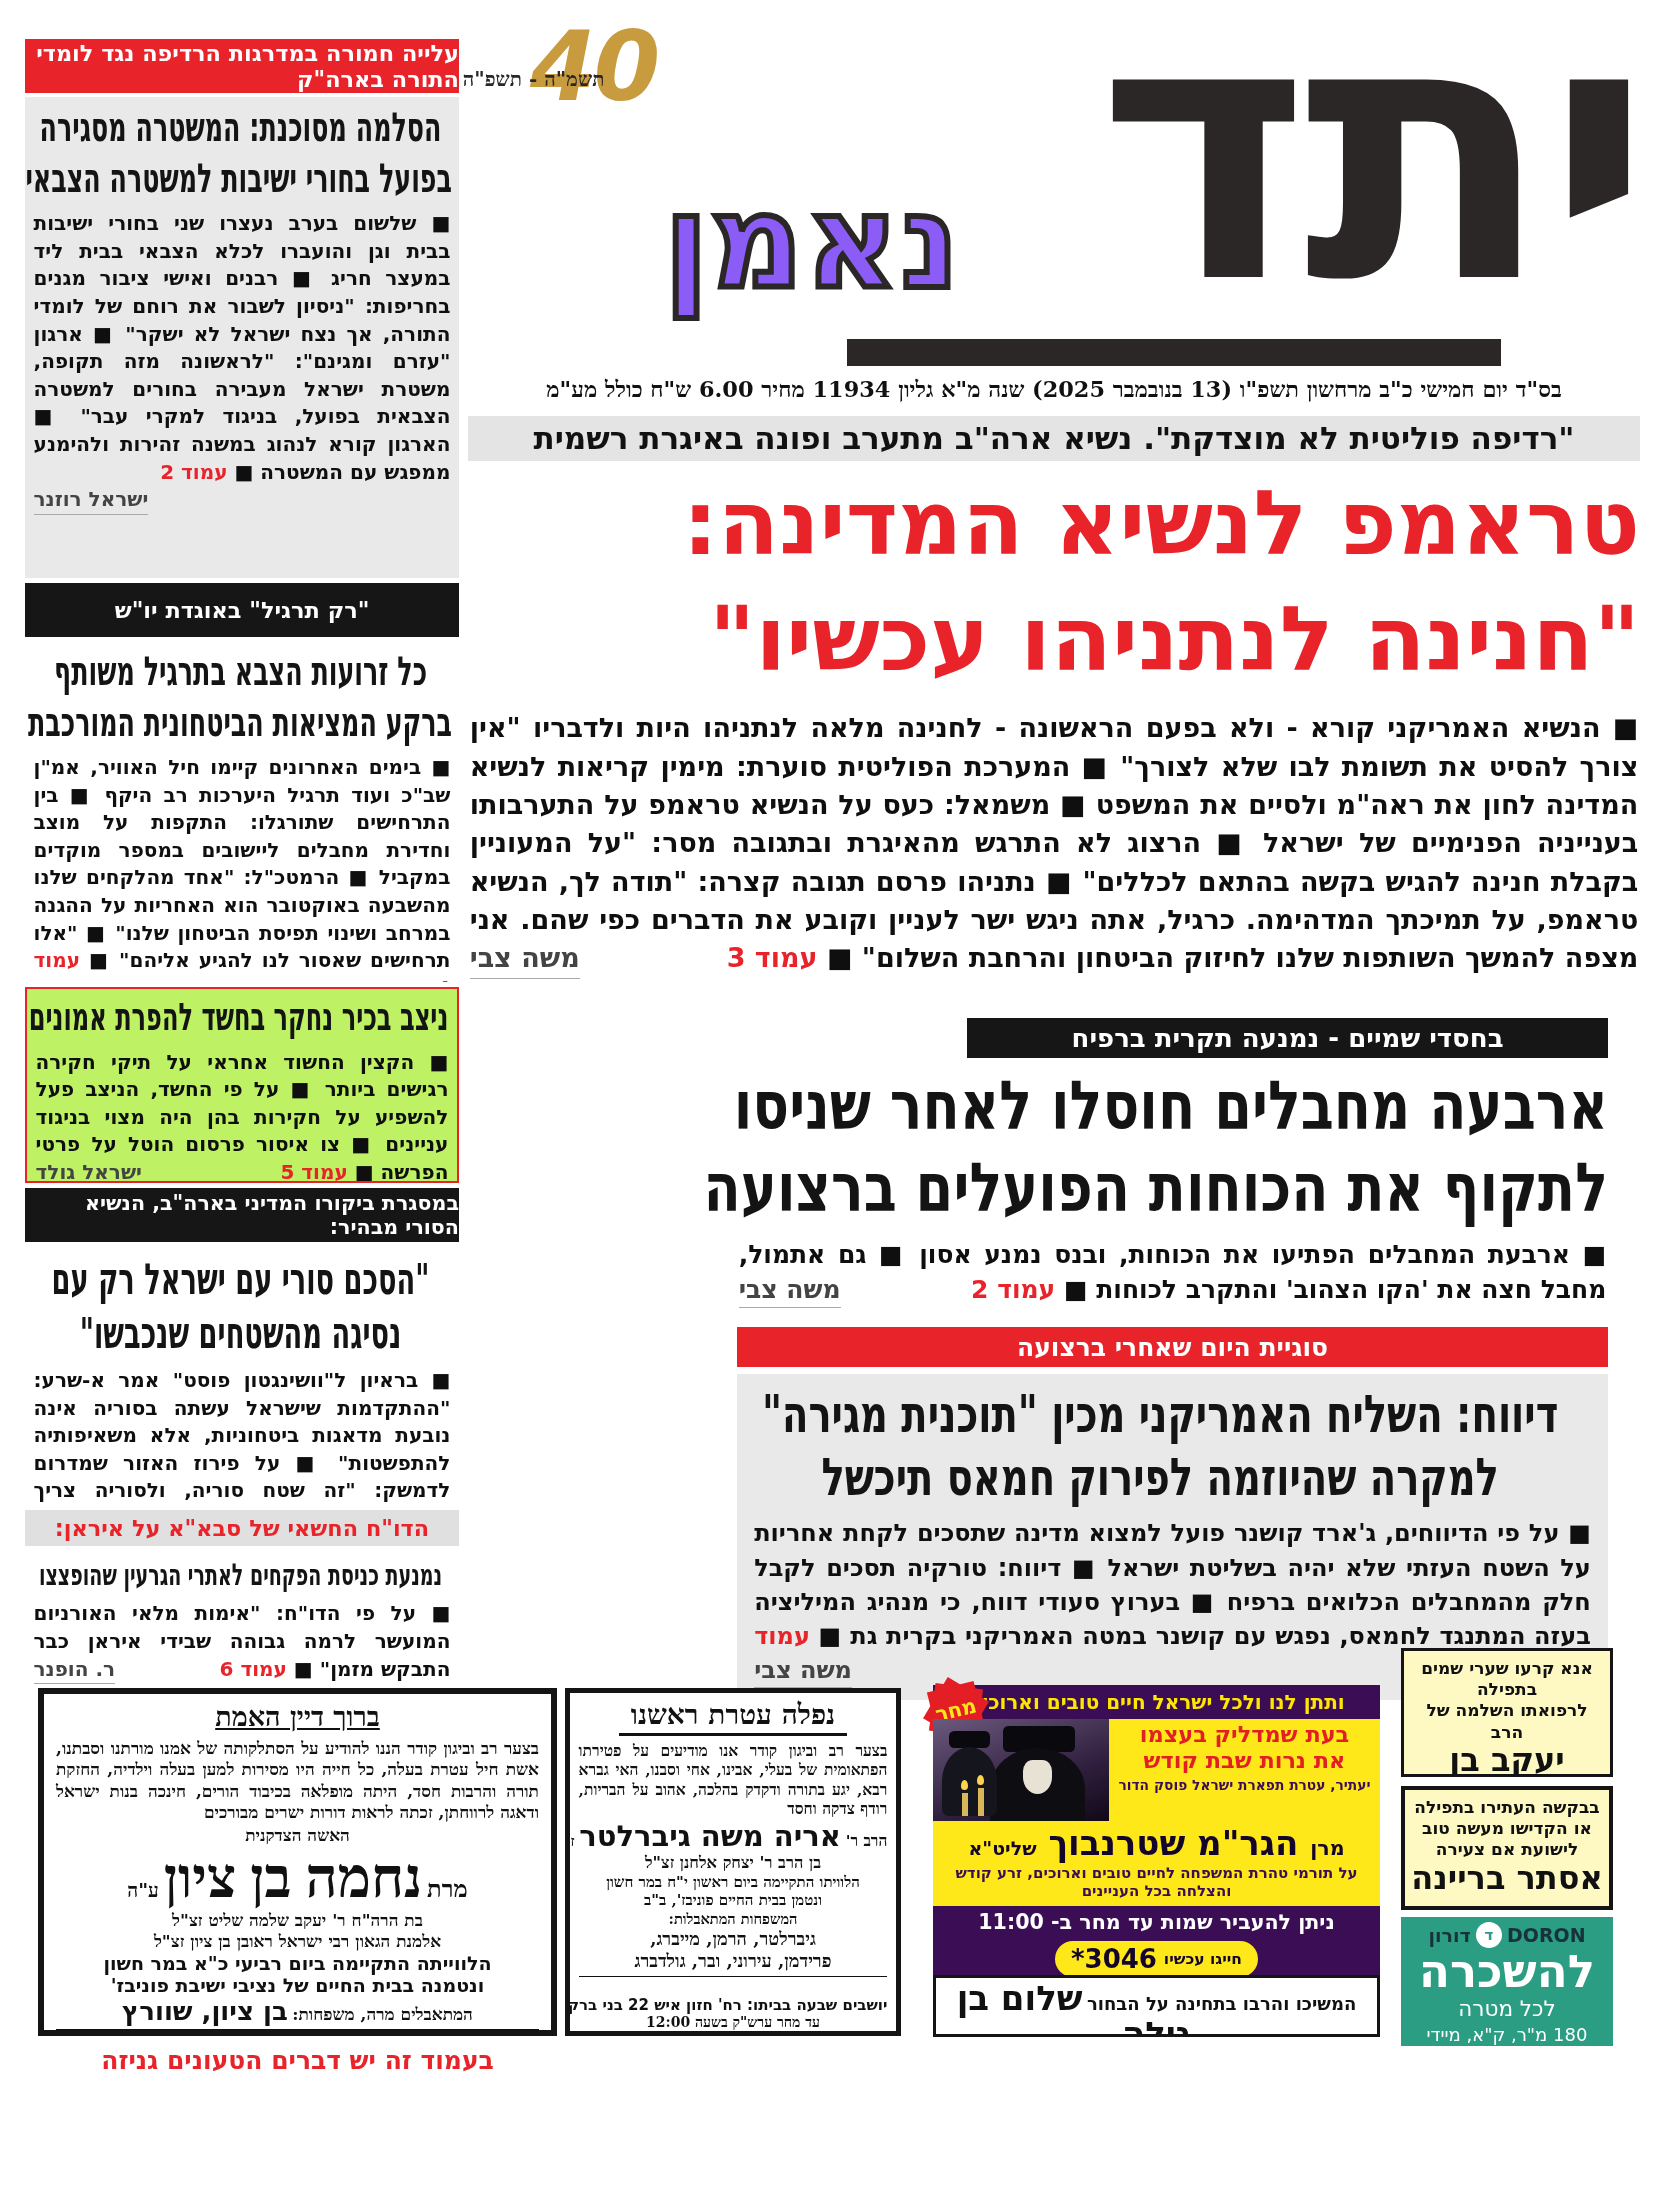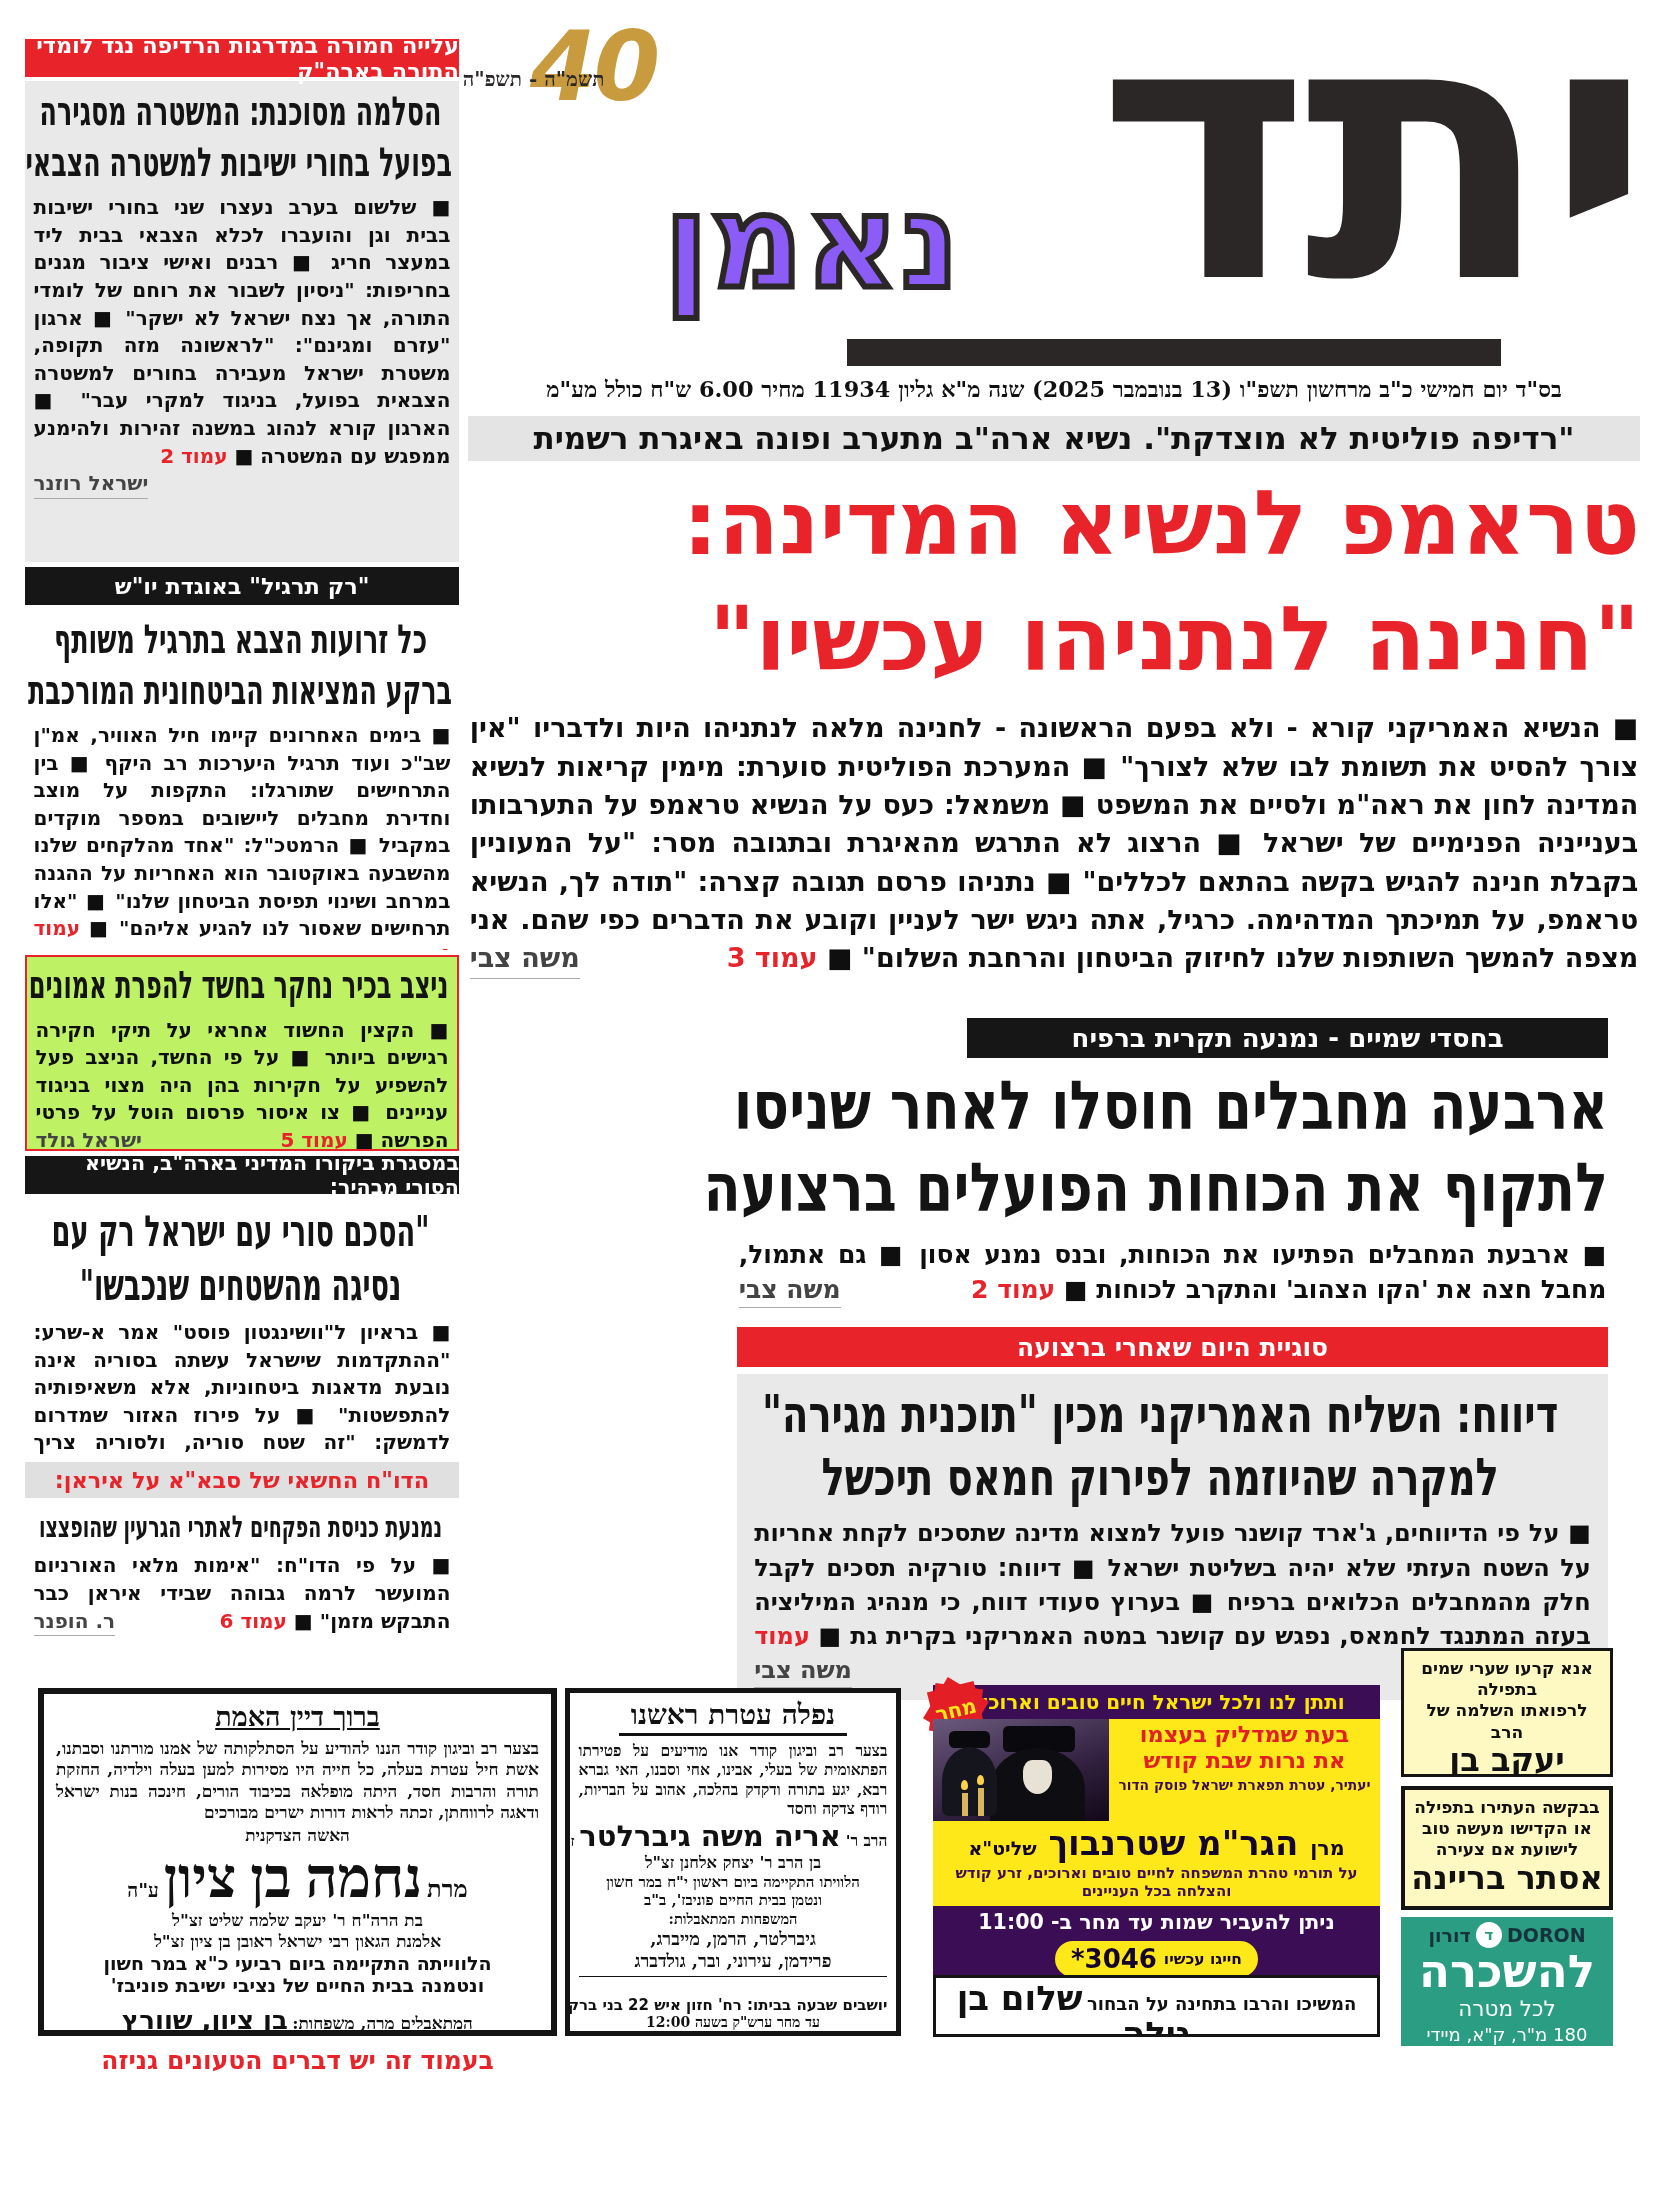--- a/index.html
+++ b/index.html
@@ -8,21 +8,21 @@
 
   
   .kicker{display:flex;align-items:center;justify-content:center;font-weight:bold;}
   .k-red{background:#e8232a;color:#fff;}
   .k-black{background:#161616;color:#fff;}
   .k-gray{background:#e0e0e0;color:#111;}
   .k-gray.redtext{color:#e8232a;}
 
   
   .leftcol{position:absolute;top:39px;left:26px;width:434px;}
-  .leftcol .kicker{height:38px;font-size:22.4px;margin-bottom:4.3px;}
+  .leftcol .kicker{height:54px;font-size:22.4px;margin-bottom:4.3px;}
   .art{overflow:hidden;padding:5.2px 6.9px;margin-bottom:5.2px;}
   .art-gray{background:#e9e9e9;}
   .art-red-border{border:2.6px solid #e8232a;background:#bef264;}
   .hl{font-weight:bold;color:#141414;text-align:center;line-height:1.26;}
   .hl .ln{white-space:nowrap;}
   .narrow{transform-origin:right center;}
   .nw-a{width:667px;transform:scaleX(0.634);}
   .body-txt{font-weight:bold;text-align:justify;line-height:1.38;color:#0f0f0f;margin:6.9px 1.7px 0 1.7px;}
   .pref{color:#e8232a;font-weight:bold;}
   .author{float:left;color:#444;font-weight:bold;border-bottom:1.7px solid #aaa;margin-right:12px;}
@@ -227,21 +227,21 @@
     <div class="center" style="font-size:17px;font-weight:bold;margin-top:1.7px;">האשה הצדקנית</div>
     <div class="obit-name">
       <span style="font-size:24px;">מרת</span>
       <span style="font-size:56px;font-family:Liberation Serif, serif;">נחמה בן ציון</span>
       <span style="font-size:19px;">ע"ה</span>
     </div>
     <div class="center" style="font-size:17px;font-weight:bold;">בת הרה"ח ר' יעקב שלמה שליט זצ"ל</div>
     <div class="center" style="font-size:17px;font-weight:bold;">אלמנת הגאון רבי ישראל ראובן בן ציון זצ"ל</div>
     <div class="center" style="font-size:19px;font-weight:bold;font-family:'DejaVu Sans','Liberation Sans',sans-serif;">הלווייתה התקיימה ביום רביעי כ"א במר חשון</div>
     <div class="center" style="font-size:19px;font-weight:bold;font-family:'DejaVu Sans','Liberation Sans',sans-serif;">ונטמנה בבית החיים של נציבי ישיבת פוניבז'</div>
-    <div class="center" style="margin-top:9px;">
+    <div class="center" style="margin-top:0;">
       <span style="font-size:17px;font-weight:bold;">המתאבלים מרה, משפחות:</span>
       <span style="font-size:26px;font-weight:bold;font-family:'DejaVu Sans','Liberation Sans',sans-serif;">בן ציון, שוורץ</span>
     </div>
     <div class="center" style="border-top:1.7px solid #111;margin-top:3.4px;padding-top:2.6px;font-size:18px;font-weight:bold;white-space:nowrap;">יושבים שבעה בביתה רח' חזון איש 11 א' בני ברק</div>
 
   </div>
 
   <div class="gniza" style="left:39px;top:2046px;width:519px;">בעמוד זה יש דברים הטעונים גניזה</div>
 
   <div class="ad obit serif" style="left:566px;top:1688px;width:336px;height:348px;border-width:5.2px;padding:5.2px 8.6px;">

